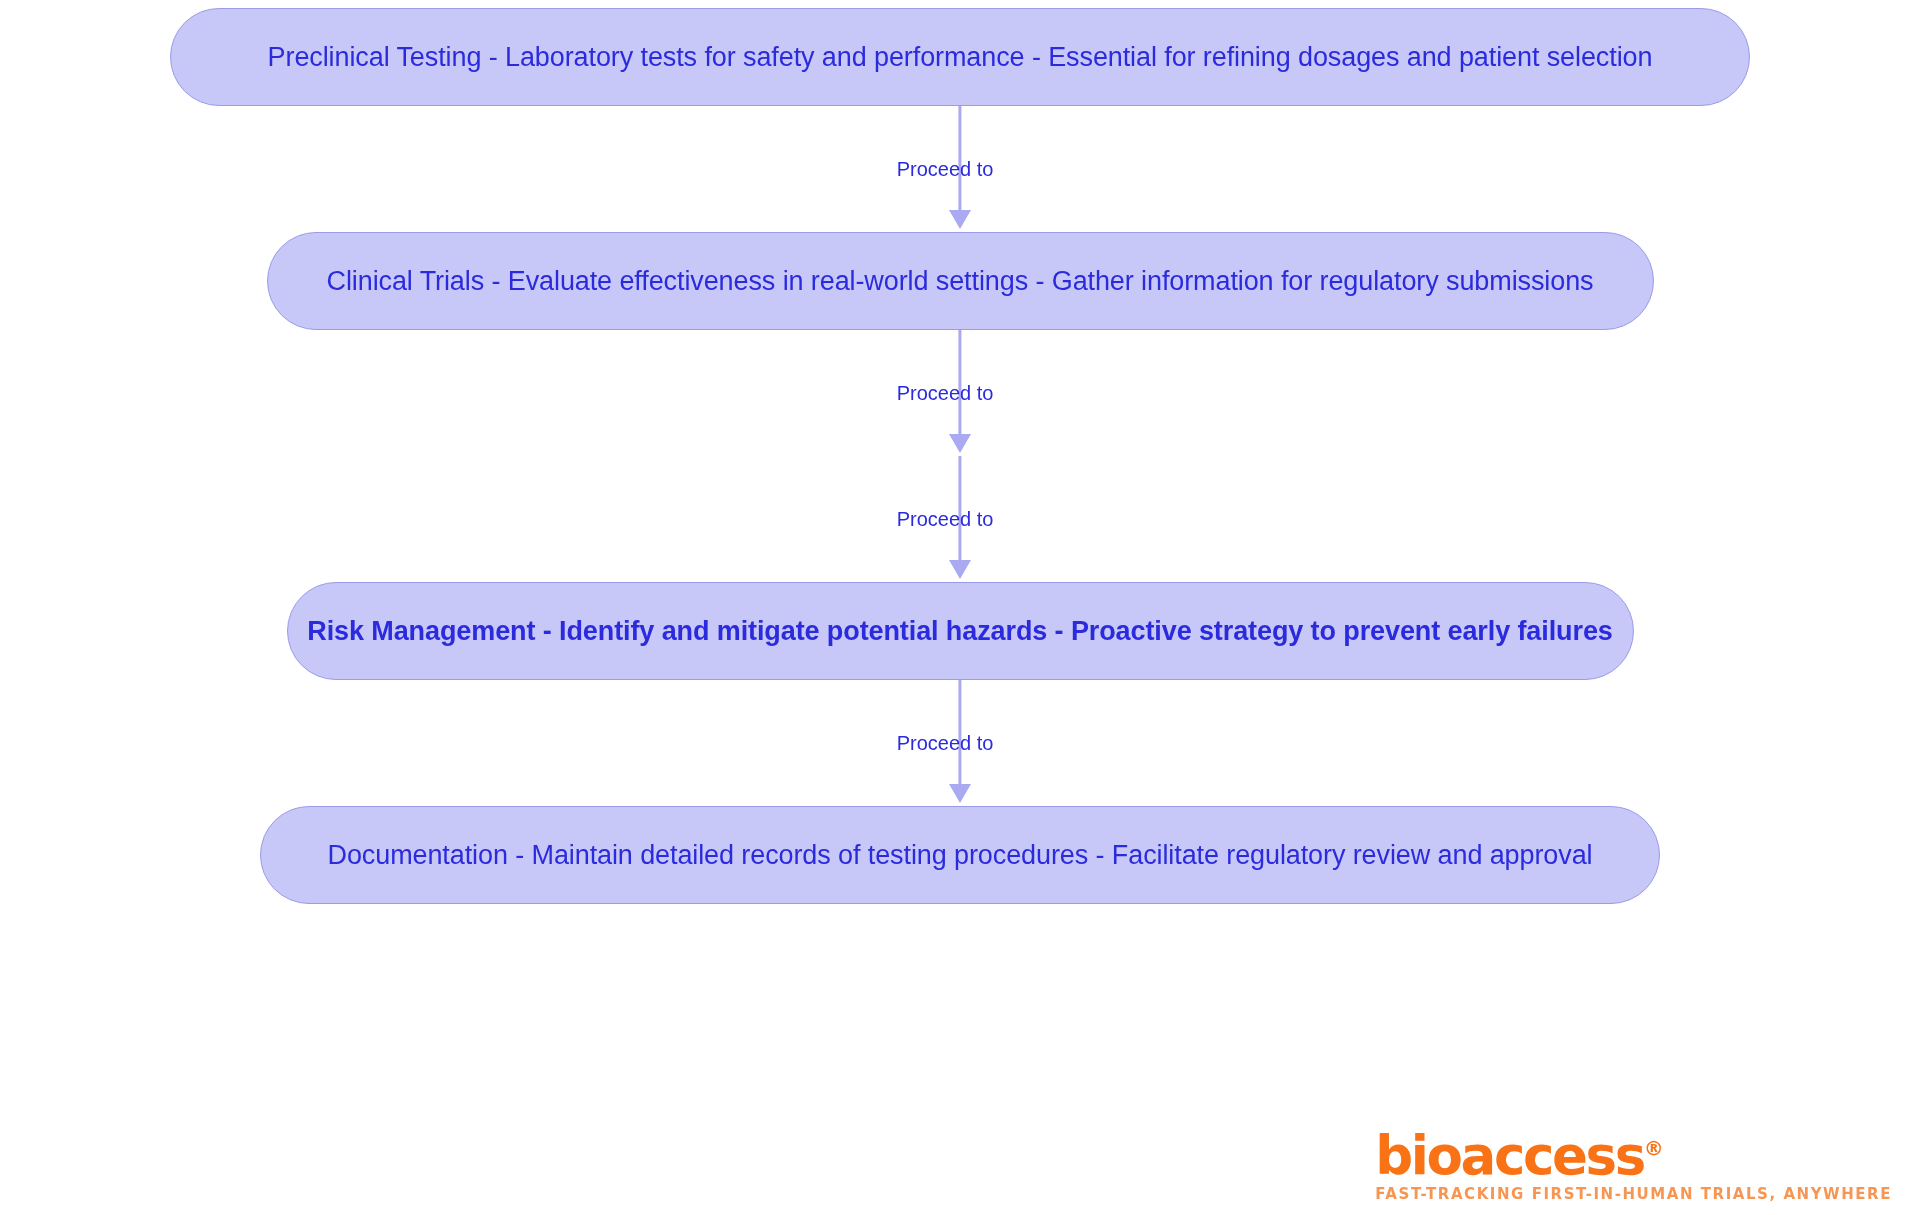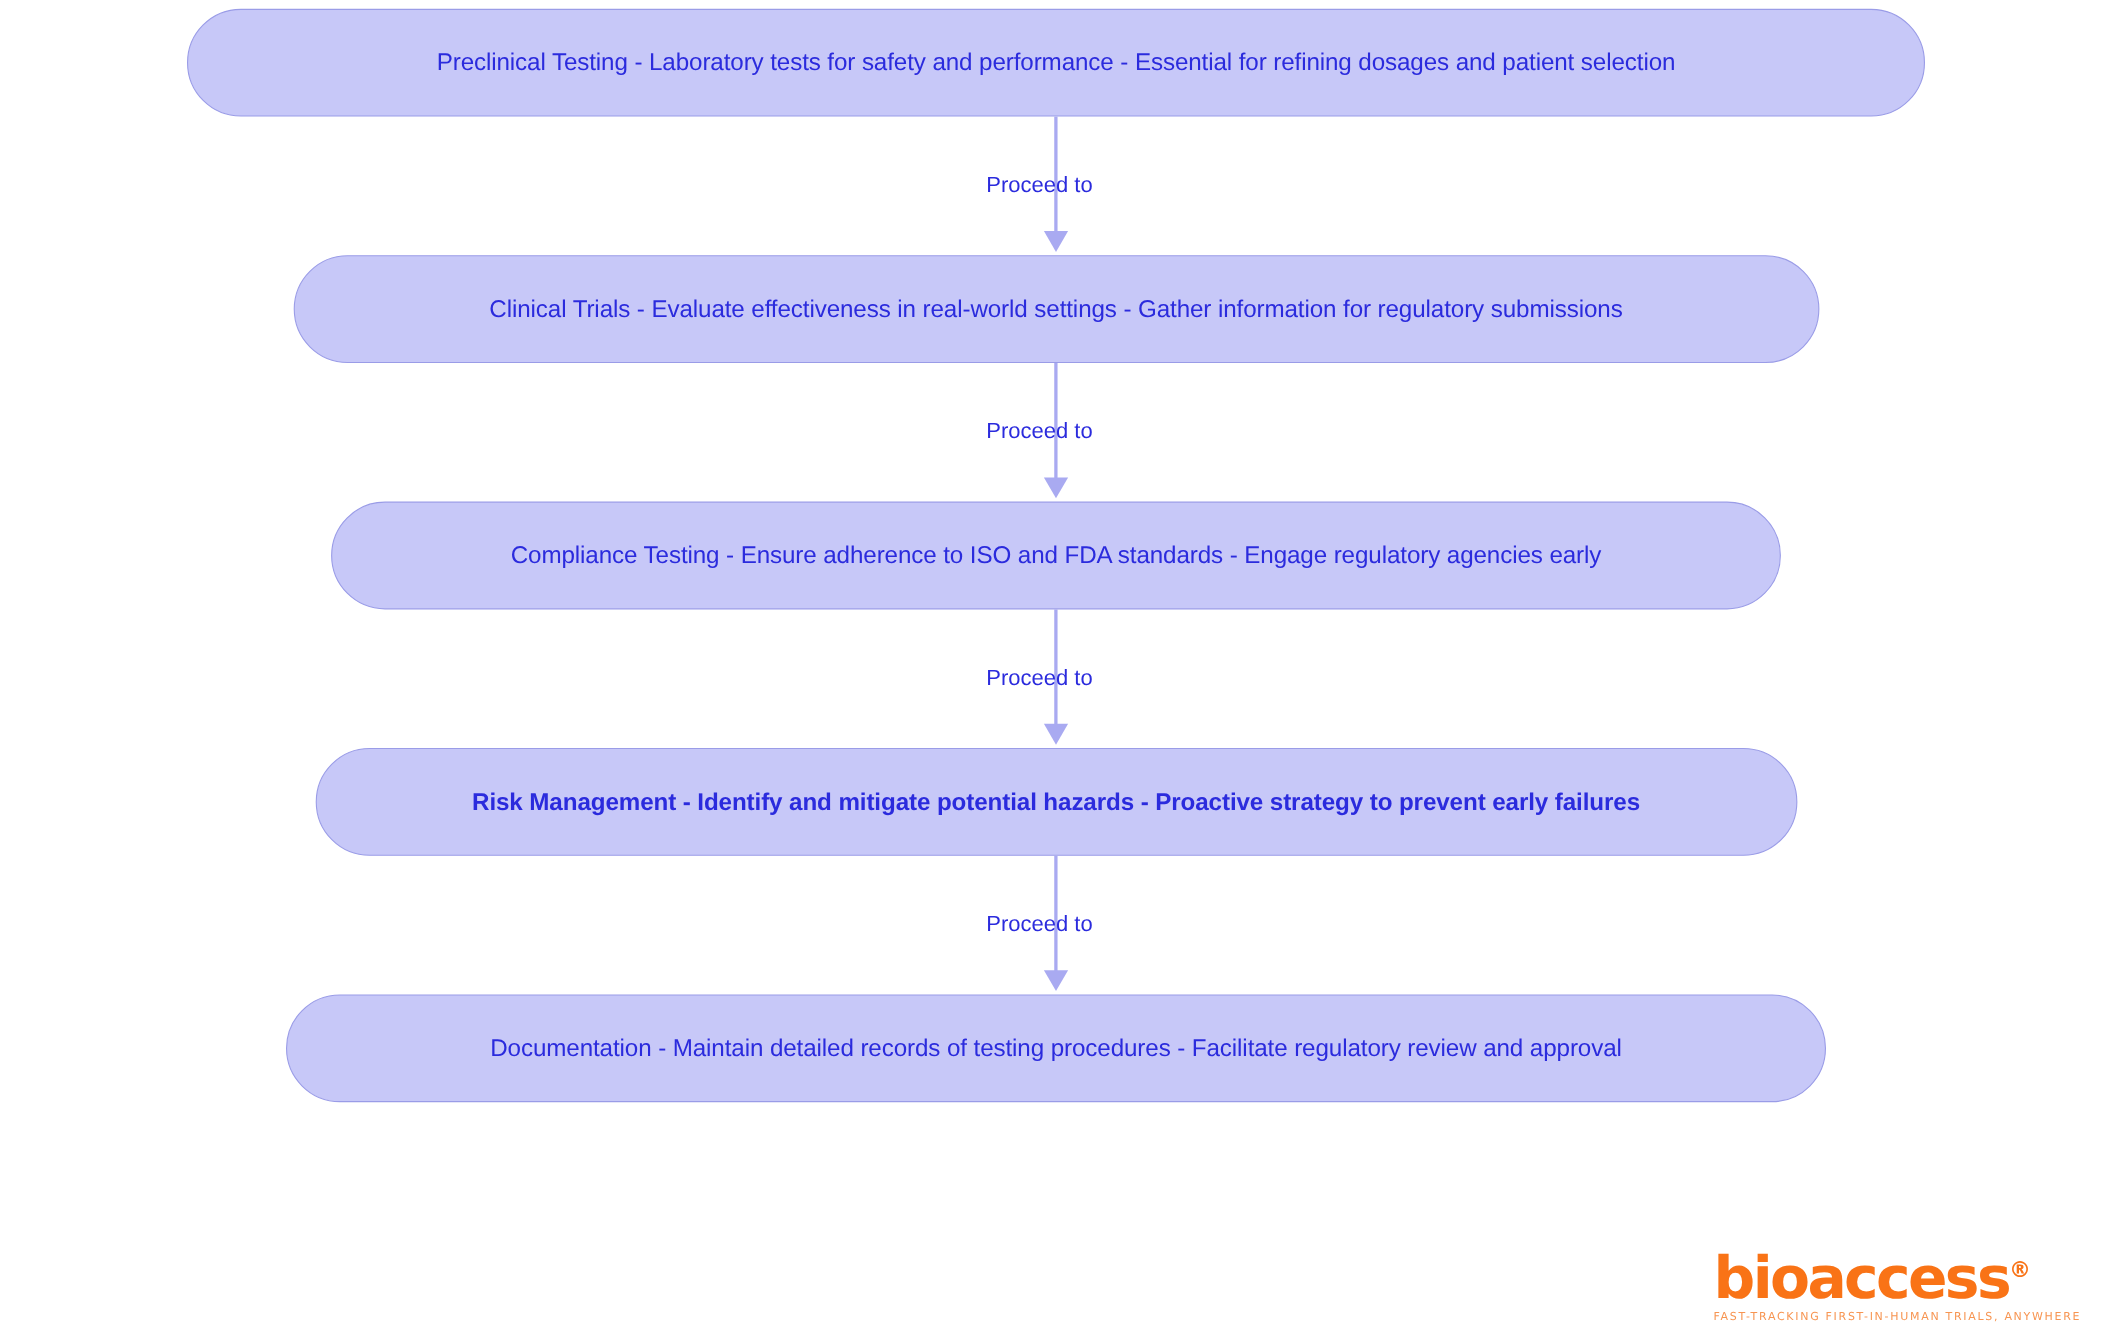--- a/index.html
+++ b/index.html
@@ -27,21 +27,21 @@
     box-sizing: border-box;
   }
 
   
   .node {
     box-sizing: border-box;
     background: #c7c8f8;
     border: 1.6px solid #9a9ce7;
     border-radius: 60px;
     color: #2b2bdd;
-    font-size: 22px;
+    font-size: 27px;
     line-height: 1.2;
     letter-spacing: -0.1px;
     display: flex;
     align-items: center;
     justify-content: center;
     text-align: center;
     height: 98px;
     white-space: nowrap;
     padding: 0 34px;
   }
@@ -114,26 +114,26 @@
     position: relative;
   }
   .logo-reg {
     font-size: 20px;
     vertical-align: super;
     letter-spacing: 0;
     font-weight: bold;
   }
   .logo-tagline {
     font-family: "DejaVu Sans", sans-serif;
-    font-size: 10px;
+    font-size: 15px;
     color: #f79552;
     letter-spacing: 1.55px;
     margin-top: 3px;
     white-space: nowrap;
-    font-weight: normal;
+    font-weight: bold;
   }
 </style>
 </head>
 <body>
 
 <div id="flowchart">
 
   <div class="node" style="width:1580px;">
     <span class="node-label">Preclinical Testing - Laboratory tests for safety and performance - Essential for refining dosages and patient selection</span>
   </div>
@@ -147,23 +147,20 @@
   <div class="node" style="width:1387px;justify-content:center;">
     <span class="node-label">Clinical Trials - Evaluate effectiveness in real-world settings - Gather information for regulatory submissions</span>
   </div>
 
   <div class="connector">
     <div class="conn-line"></div>
     <div class="conn-head"></div>
     <span class="conn-label">Proceed to</span>
   </div>
 
-  <div class="node" style="width:1318px;">
-    <span class="node-label">Compliance Testing - Ensure adherence to ISO and FDA standards - Engage regulatory agencies early</span>
-  </div>
 
   <div class="connector">
     <div class="conn-line"></div>
     <div class="conn-head"></div>
     <span class="conn-label">Proceed to</span>
   </div>
 
   <div class="node" style="width:1347px;font-weight:bold;">
     <span class="node-label">Risk Management - Identify and mitigate potential hazards - Proactive strategy to prevent early failures</span>
   </div>

